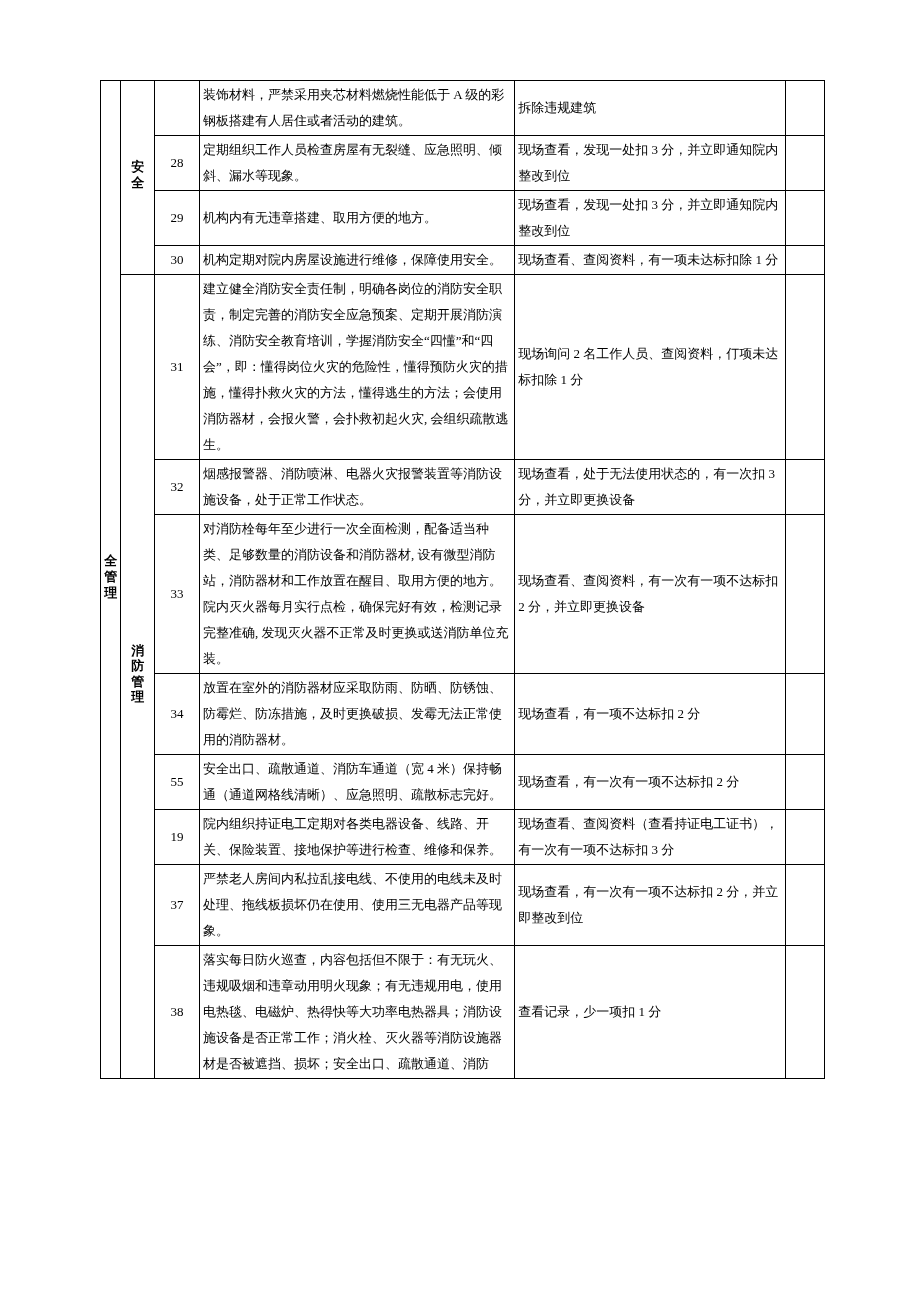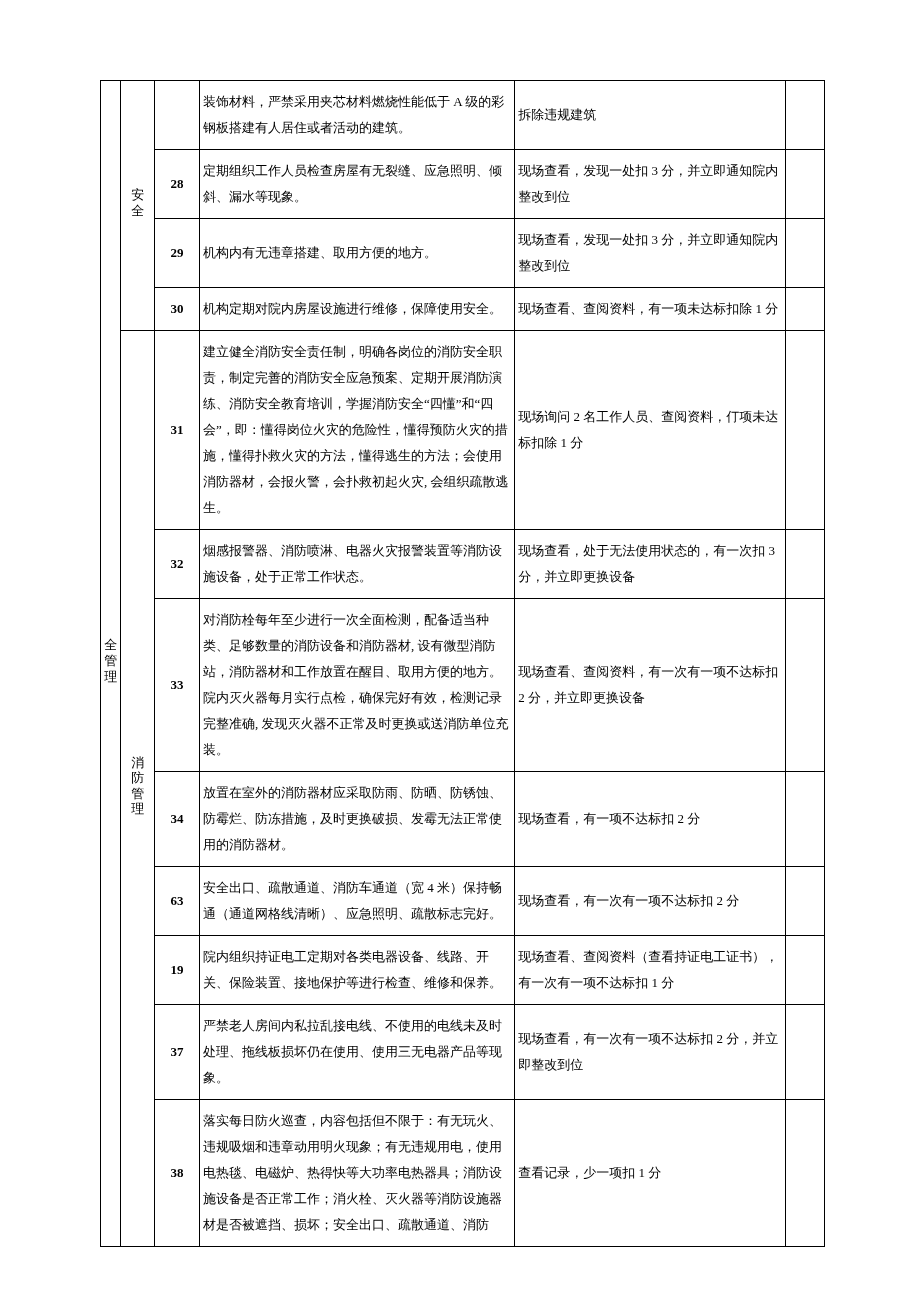--- a/index.html
+++ b/index.html
@@ -14,43 +14,44 @@
   .page {
     padding: 80px 95px 40px 100px;
   }
   table {
     border-collapse: collapse;
     width: 100%;
     table-layout: fixed;
   }
   td {
     border: 1px solid #000;
-    padding: 8px 3px;
+    padding: 1px 3px;
     vertical-align: middle;
     line-height: 2.0;
     font-size: 13px;
     word-break: break-all;
   }
   .col-a { width: 18px; }
   .col-b { width: 30px; }
   .col-c { width: 40px; text-align: center; }
   .col-d { width: 280px; }
   .col-e { width: 240px; }
   .col-f { width: 35px; }
   .vtext {
     text-align: center;
     padding: 2px 1px;
+    font-weight: bold;
   }
   .vtext span {
     display: inline-block;
     width: 1em;
     line-height: 1.2;
     word-break: break-all;
   }
-  .num { text-align: center; font-weight: bold; }
+  .num { text-align: center; }
 </style>
 </head>
 <body>
 
 <div class="page">
 <table>
 <colgroup>
   <col class="col-a">
   <col class="col-b">
   <col class="col-c">
@@ -113,30 +114,30 @@
   </tr>
 
   <tr>
     <td class="num">34</td>
     <td>放置在室外的消防器材应采取防雨、防晒、防锈蚀、防霉烂、防冻措施，及时更换破损、发霉无法正常使用的消防器材。</td>
     <td>现场查看，有一项不达标扣 2 分</td>
     <td></td>
   </tr>
 
   <tr>
-    <td class="num">63</td>
+    <td class="num">55</td>
     <td>安全出口、疏散通道、消防车通道（宽 4 米）保持畅通（通道网格线清晰）、应急照明、疏散标志完好。</td>
     <td>现场查看，有一次有一项不达标扣 2 分</td>
     <td></td>
   </tr>
 
   <tr>
     <td class="num">19</td>
     <td>院内组织持证电工定期对各类电器设备、线路、开关、保险装置、接地保护等进行检查、维修和保养。</td>
-    <td>现场查看、查阅资料（查看持证电工证书），有一次有一项不达标扣 1 分</td>
+    <td>现场查看、查阅资料（查看持证电工证书），有一次有一项不达标扣 3 分</td>
     <td></td>
   </tr>
 
   <tr>
     <td class="num">37</td>
     <td>严禁老人房间内私拉乱接电线、不使用的电线未及时处理、拖线板损坏仍在使用、使用三无电器产品等现象。</td>
     <td>现场查看，有一次有一项不达标扣 2 分，并立即整改到位</td>
     <td></td>
   </tr>
 

